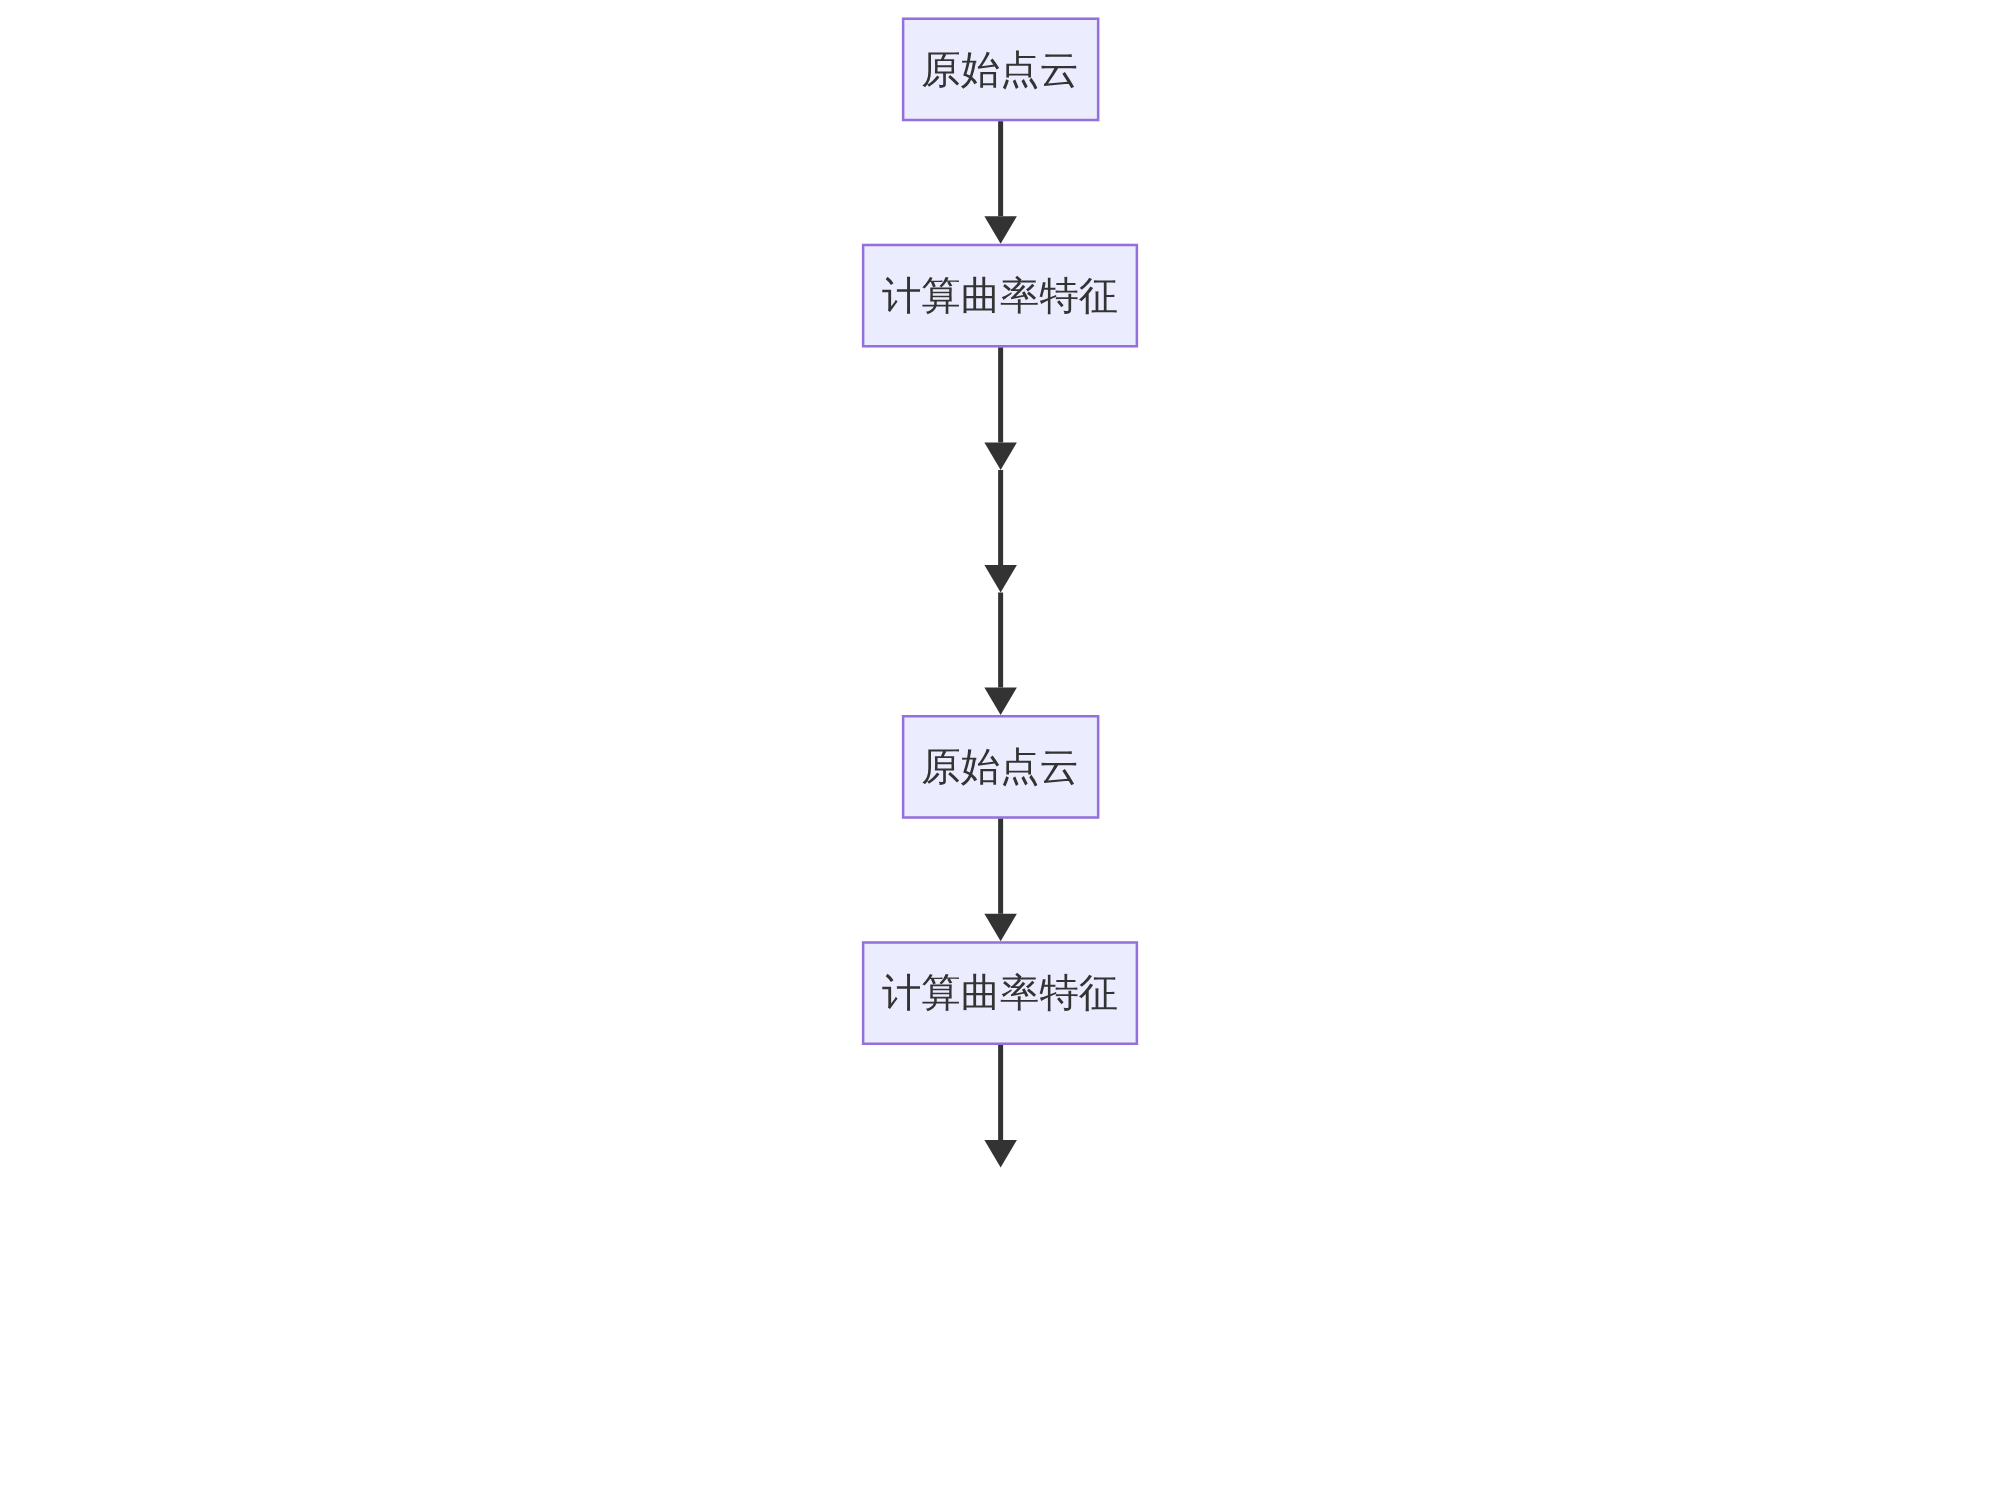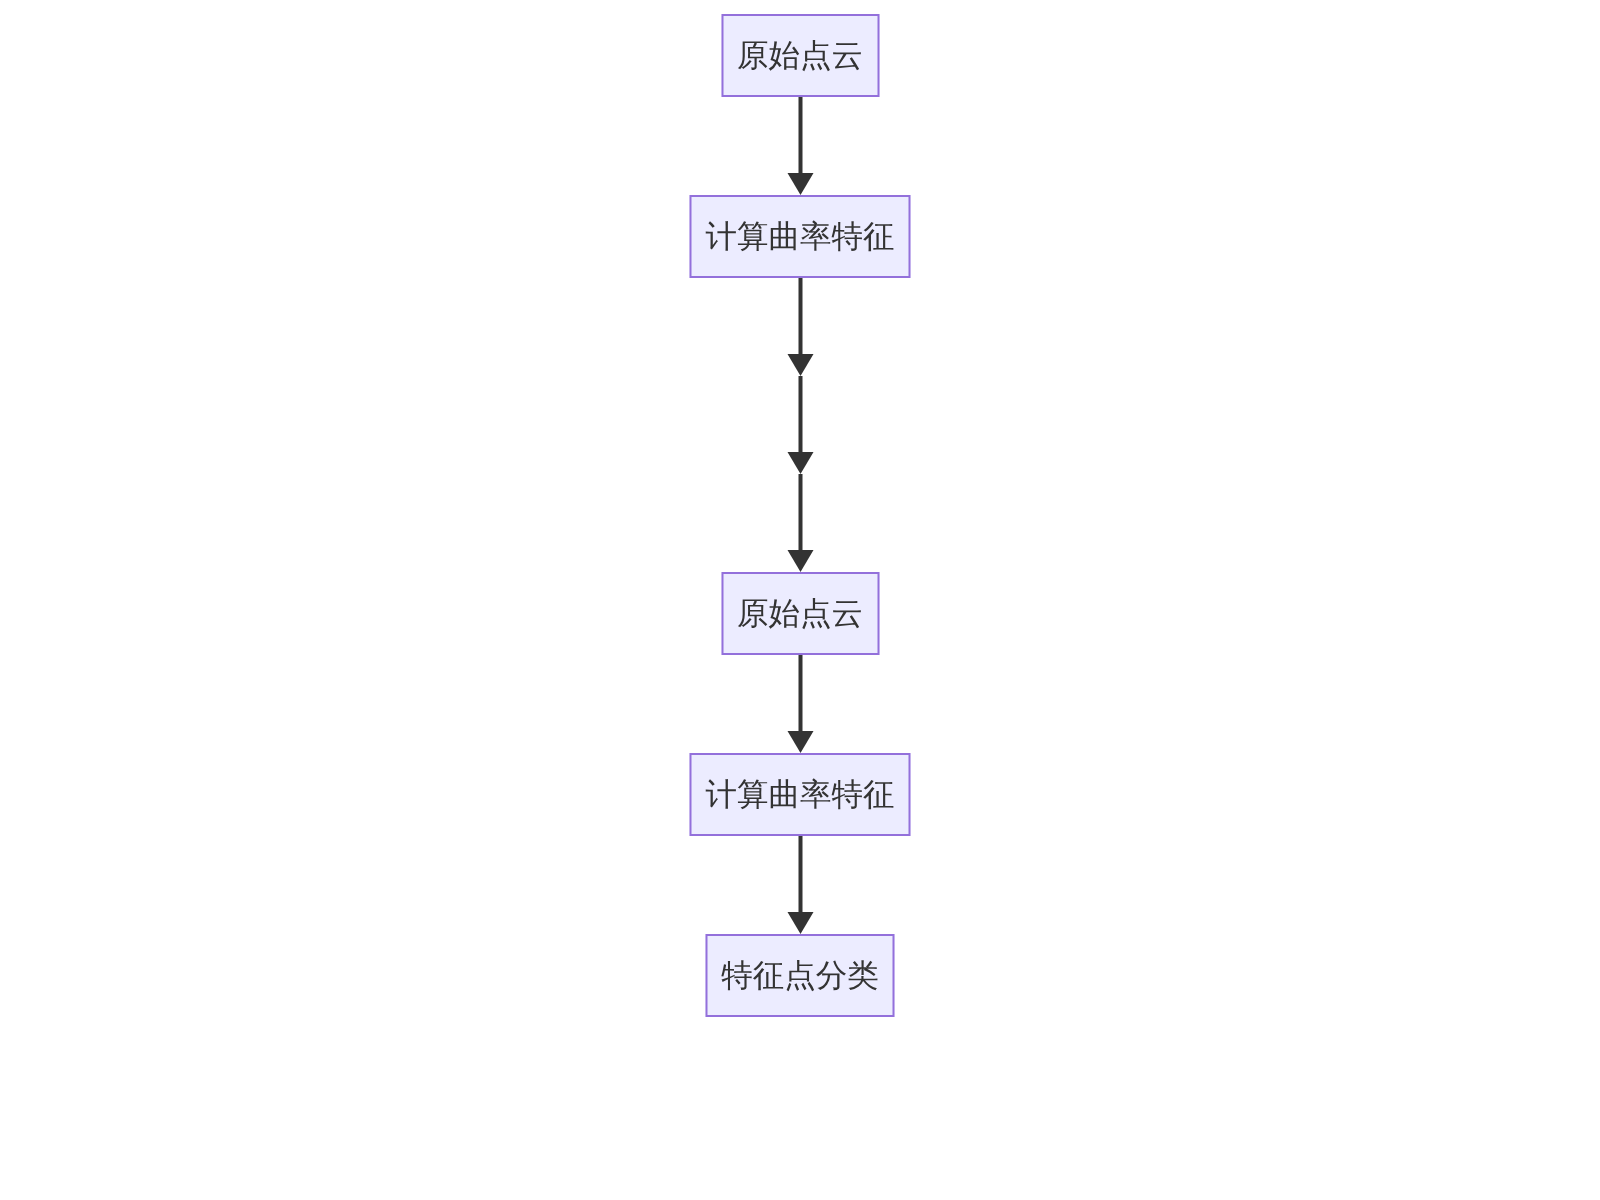--- a/index.html
+++ b/index.html
@@ -105,17 +105,14 @@
 
   <div class="node">
     <span>计算曲率特征</span>
   </div>
 
   <div class="arrow">
     <div class="arrow-line"></div>
     <div class="arrow-head"></div>
   </div>
 
-  <div class="node">
-    <span>特征点分类</span>
-  </div>
 
 </div>
 
 </body></html>

